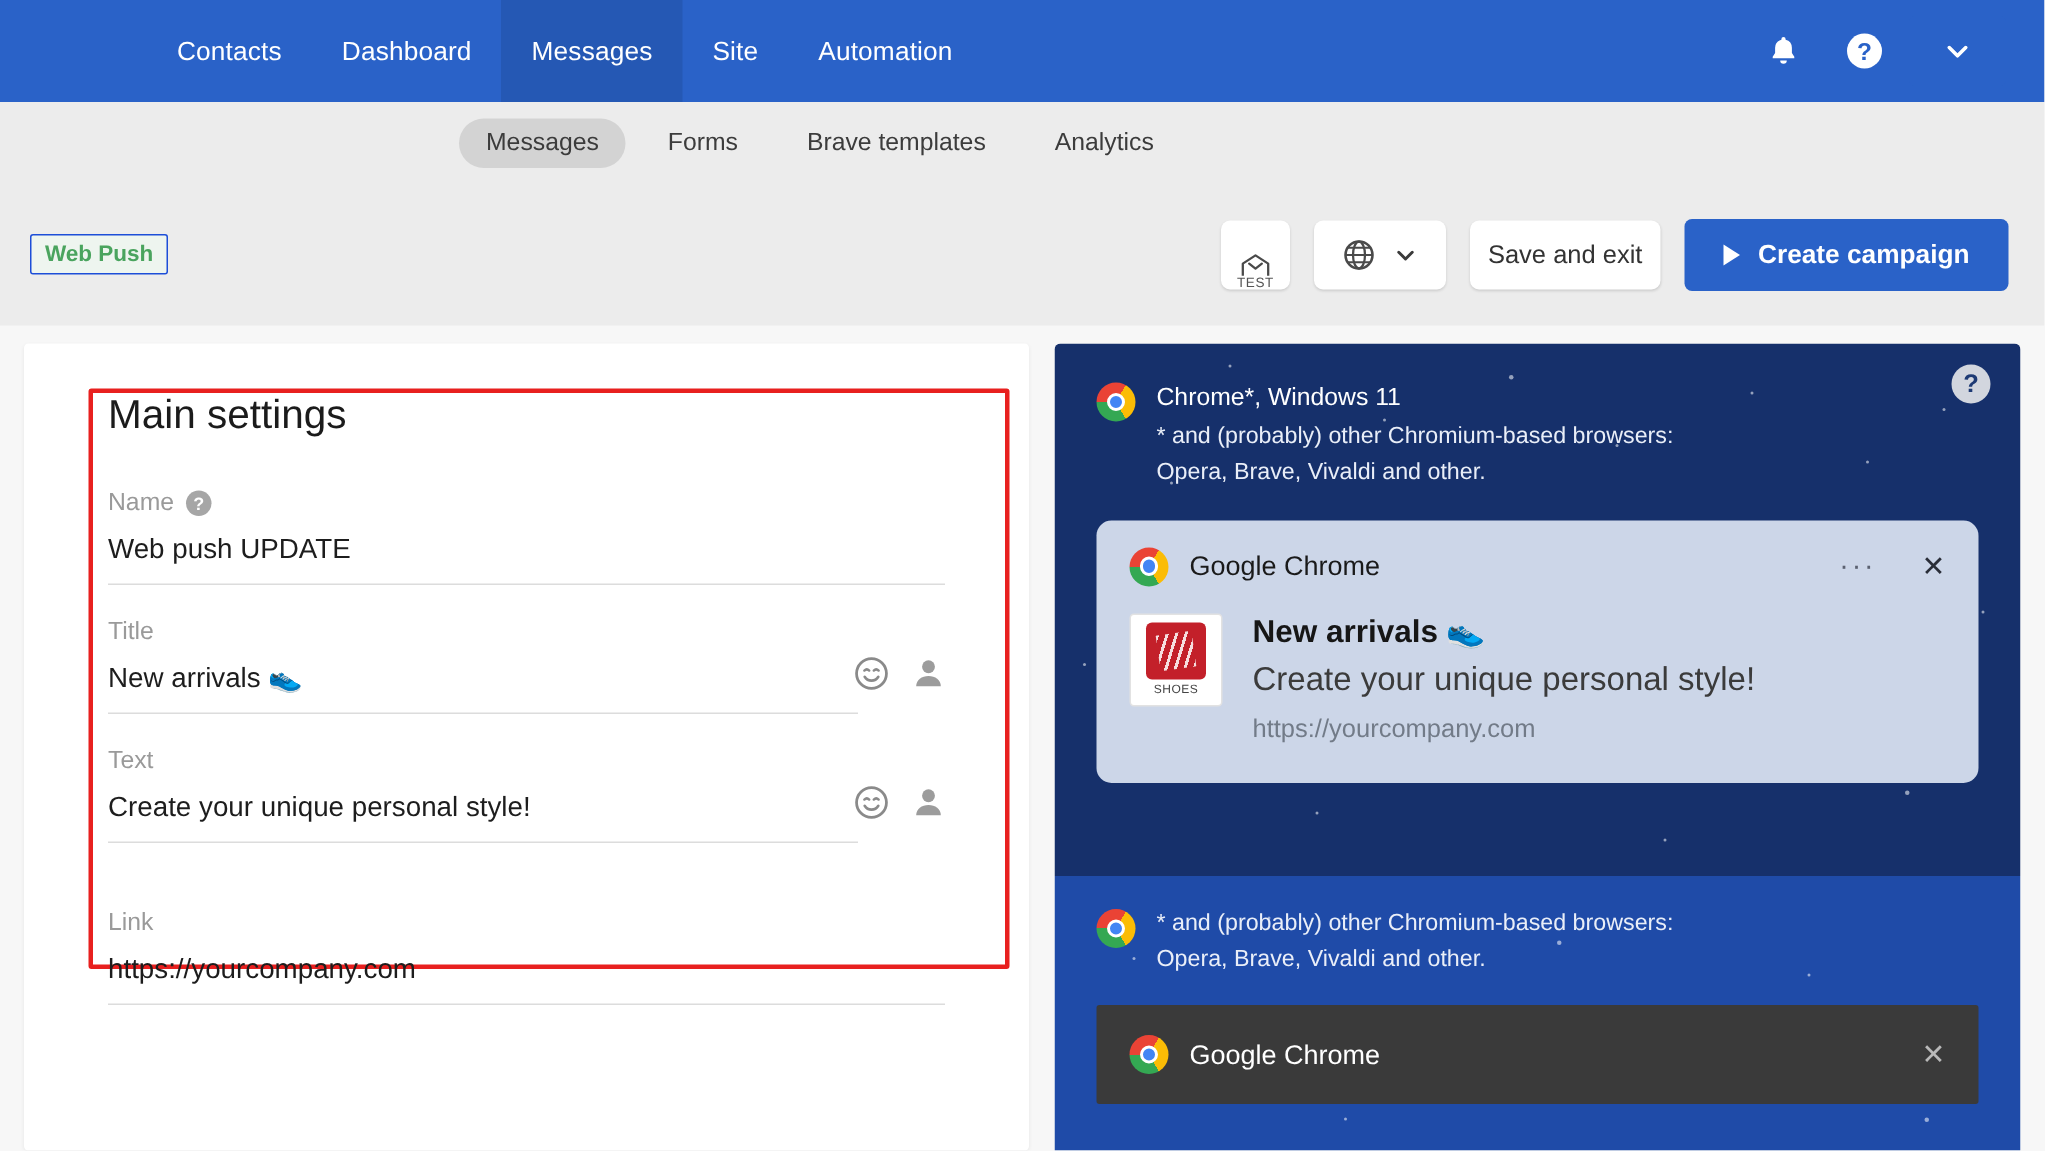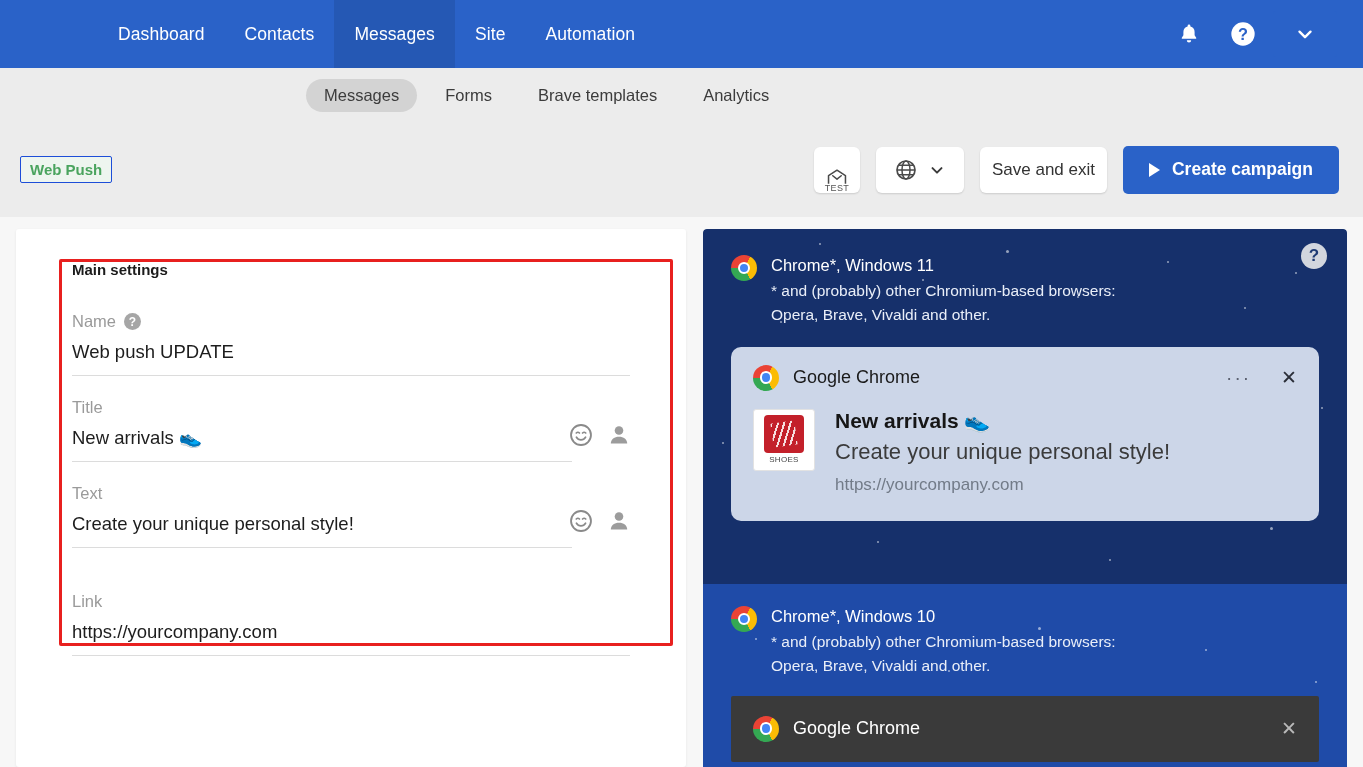--- a/index.html
+++ b/index.html
@@ -157,22 +157,22 @@
   .redbox {
     position: absolute;
     left: 43px; top: 30px;
     width: 614px; height: 387px;
     border: 3px solid #e8201f;
     border-radius: 2px;
     pointer-events: none;
   }
   .form-inner { padding: 0 56px 0 56px; }
   .sec-title {
-    font-size: 15px;
-    font-weight: bold;
+    font-size: 27px;
+    font-weight: normal;
     color: #1b1b1b;
     margin: 6px 0 34px 0;
   }
   .field { margin-bottom: 22px; position: relative; }
   .field-label {
     font-size: 16.5px;
     color: #9a9a9a;
     margin-bottom: 10px;
     display: flex; align-items: center; gap: 8px;
   }
@@ -334,22 +334,22 @@
     display: flex; align-items: center; gap: 14px;
   }
   .notif-dark .notif-app { color: #ffffff; }
   .notif-dark .xclose { color: #b9b9b9; margin-left: auto; }
 </style>
 </head>
 <body>
 
 <div class="topnav">
   <div class="topnav-items">
+    <div class="topnav-item">Contacts</div>
     <div class="topnav-item">Dashboard</div>
-    <div class="topnav-item">Contacts</div>
     <div class="topnav-item active">Messages</div>
     <div class="topnav-item">Site</div>
     <div class="topnav-item">Automation</div>
   </div>
   <div class="topnav-right">
     <div class="nav-icon-btn">
       <svg width="24" height="24" viewBox="0 0 24 24">
         <path fill="#ffffff" d="M12 2.6a1.4 1.4 0 0 1 1.4 1.4v.5a5.6 5.6 0 0 1 4.2 5.4v3.4l1.6 2.5v1H4.8v-1l1.6-2.5V9.9a5.6 5.6 0 0 1 4.2-5.4V4A1.4 1.4 0 0 1 12 2.6zM9.8 18.3h4.4a2.2 2.2 0 0 1-4.4 0z"></path>
       </svg>
     </div>
@@ -525,21 +525,20 @@
         <i style="left:78%;top:12%;width:2px;height:2px"></i>
         <i style="left:90%;top:30%;width:3px;height:3px"></i>
         <i style="left:4%;top:34%;width:2px;height:2px"></i>
         <i style="left:95%;top:18%;width:2px;height:2px"></i>
         <i style="left:30%;top:30%;width:2px;height:2px"></i>
       </div>
 
       <div class="pv-head">
         <div class="chrome" style="width:26px;height:26px;margin-top:2px"></div>
         <div class="pv-head-text">
-          <div class="l1">Chrome*, Windows 10</div>
           <div>* and (probably) other Chromium-based browsers:</div>
           <div>Opera, Brave, Vivaldi and other.</div>
         </div>
       </div>
 
       <div class="notif-dark">
         <div class="chrome" style="width:26px;height:26px"></div>
         <div class="notif-app">Google Chrome</div>
         <span class="xclose">✕</span>
       </div>

